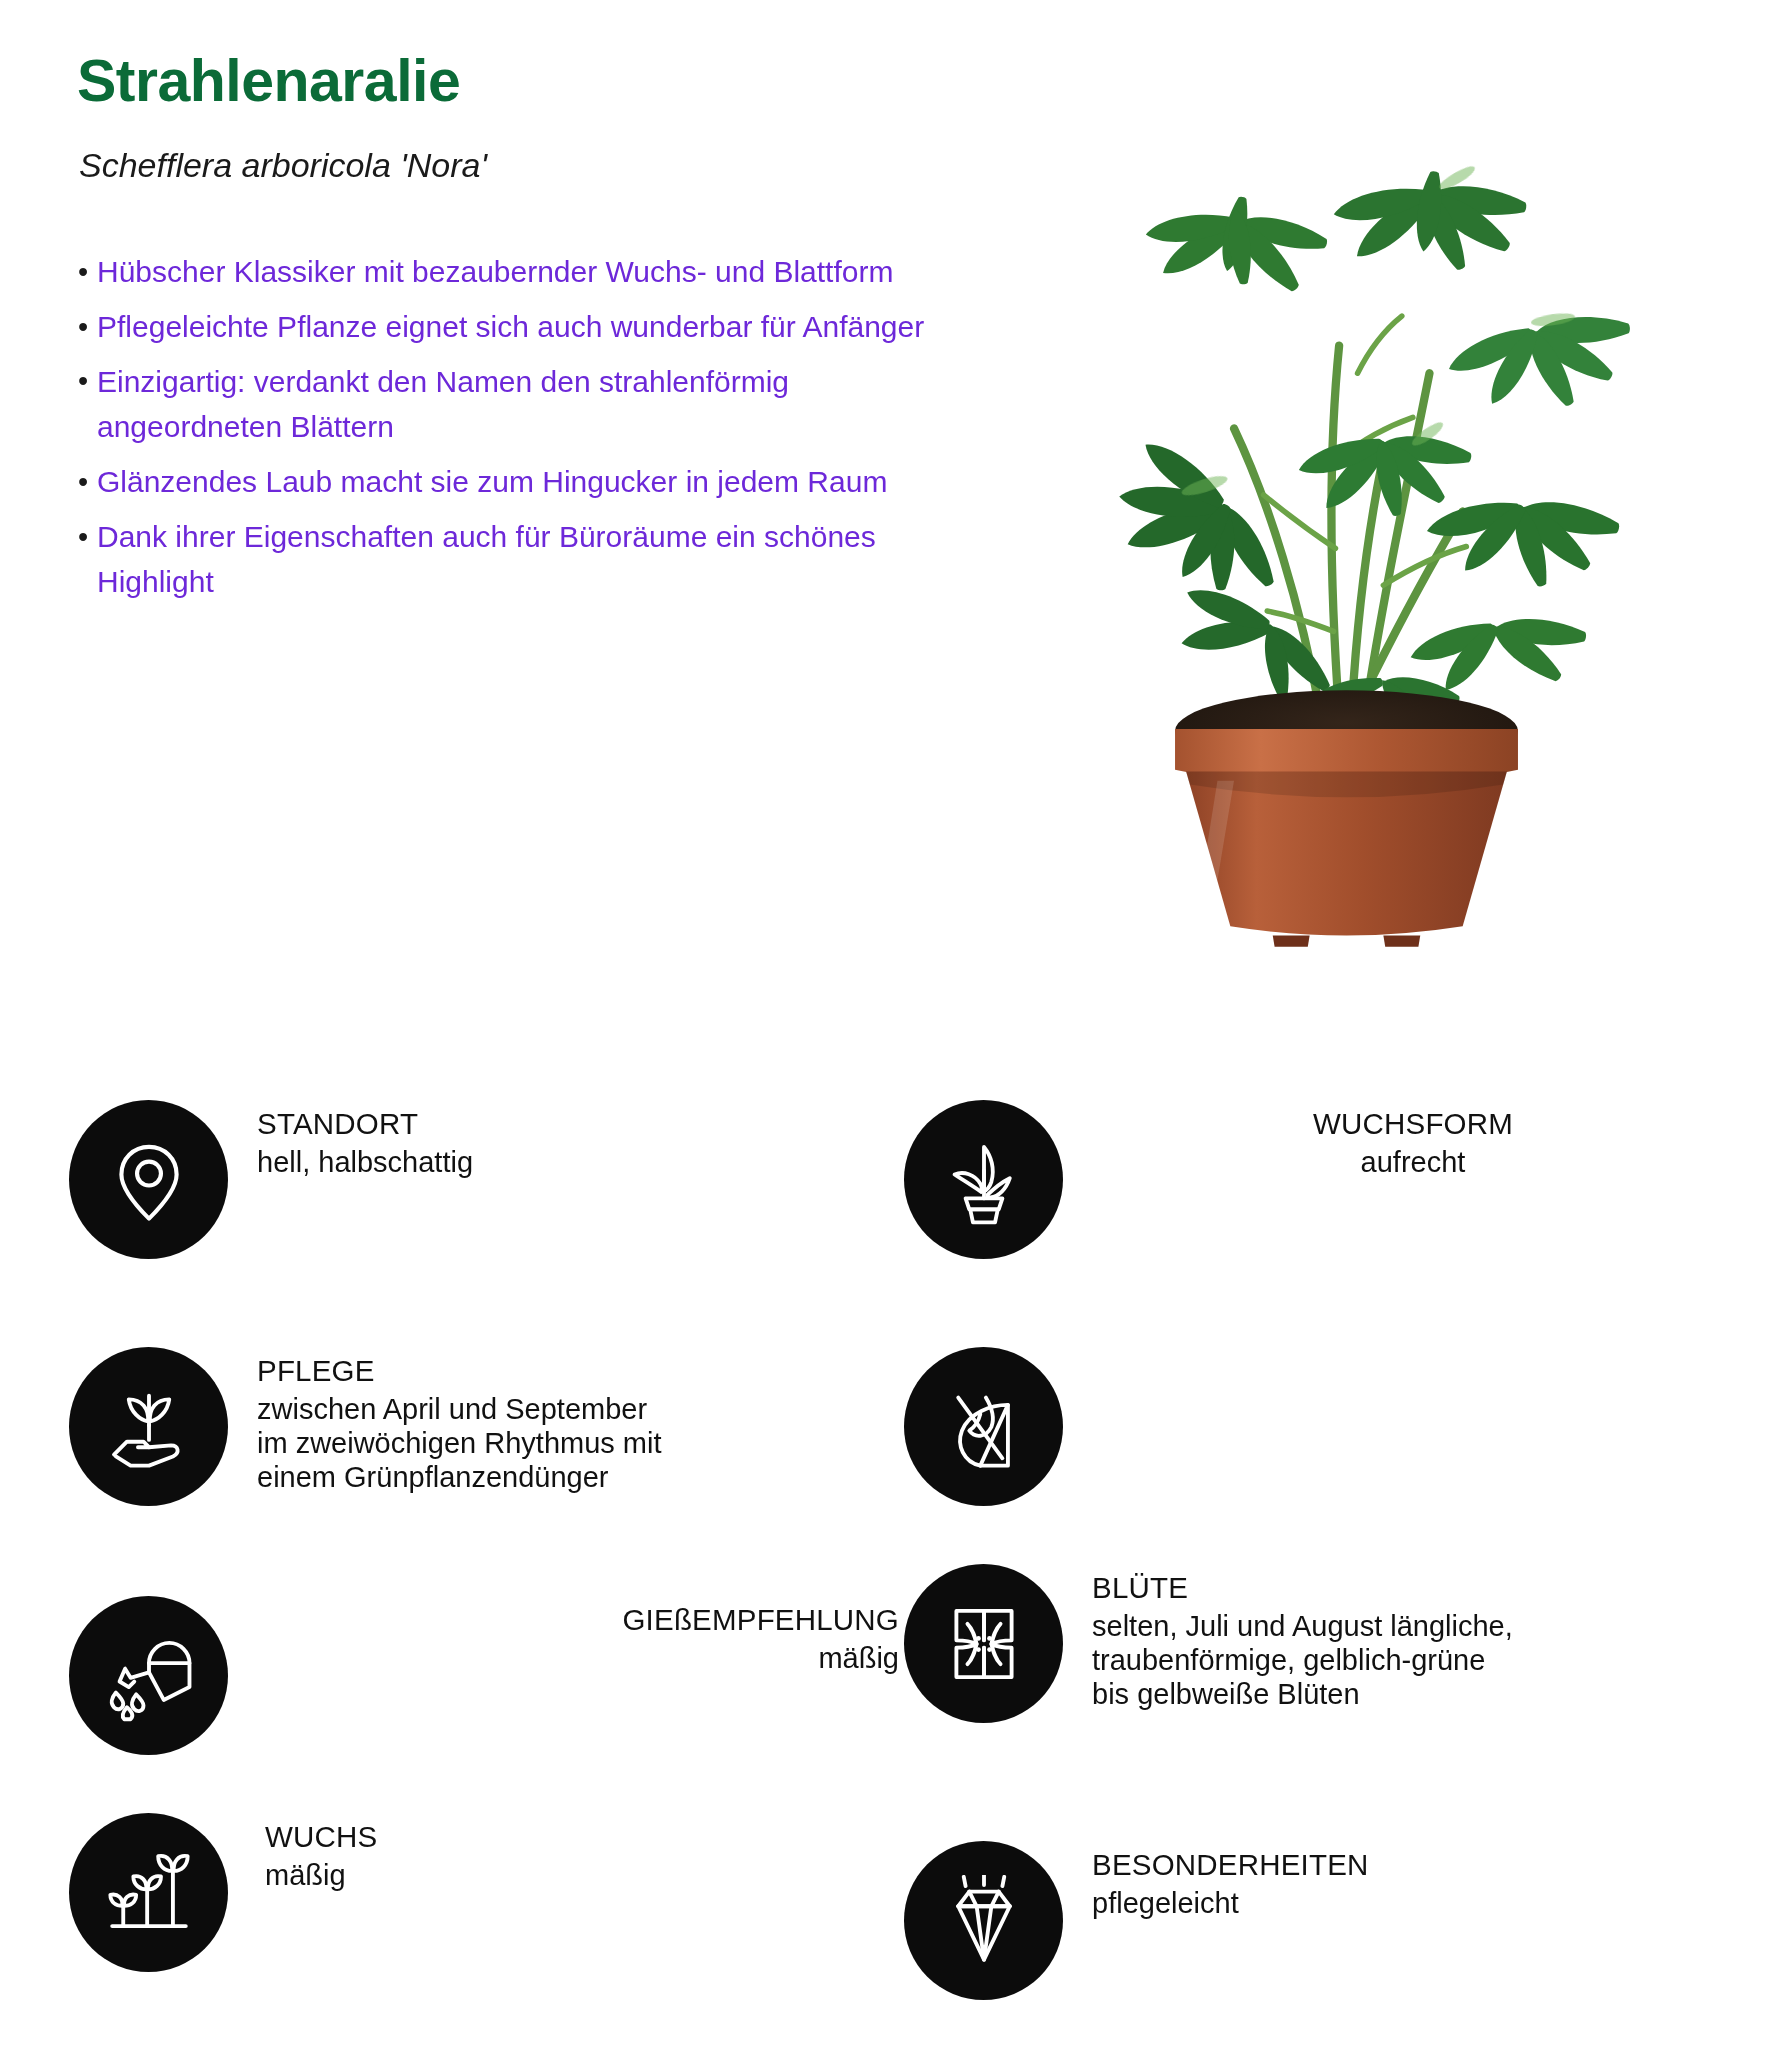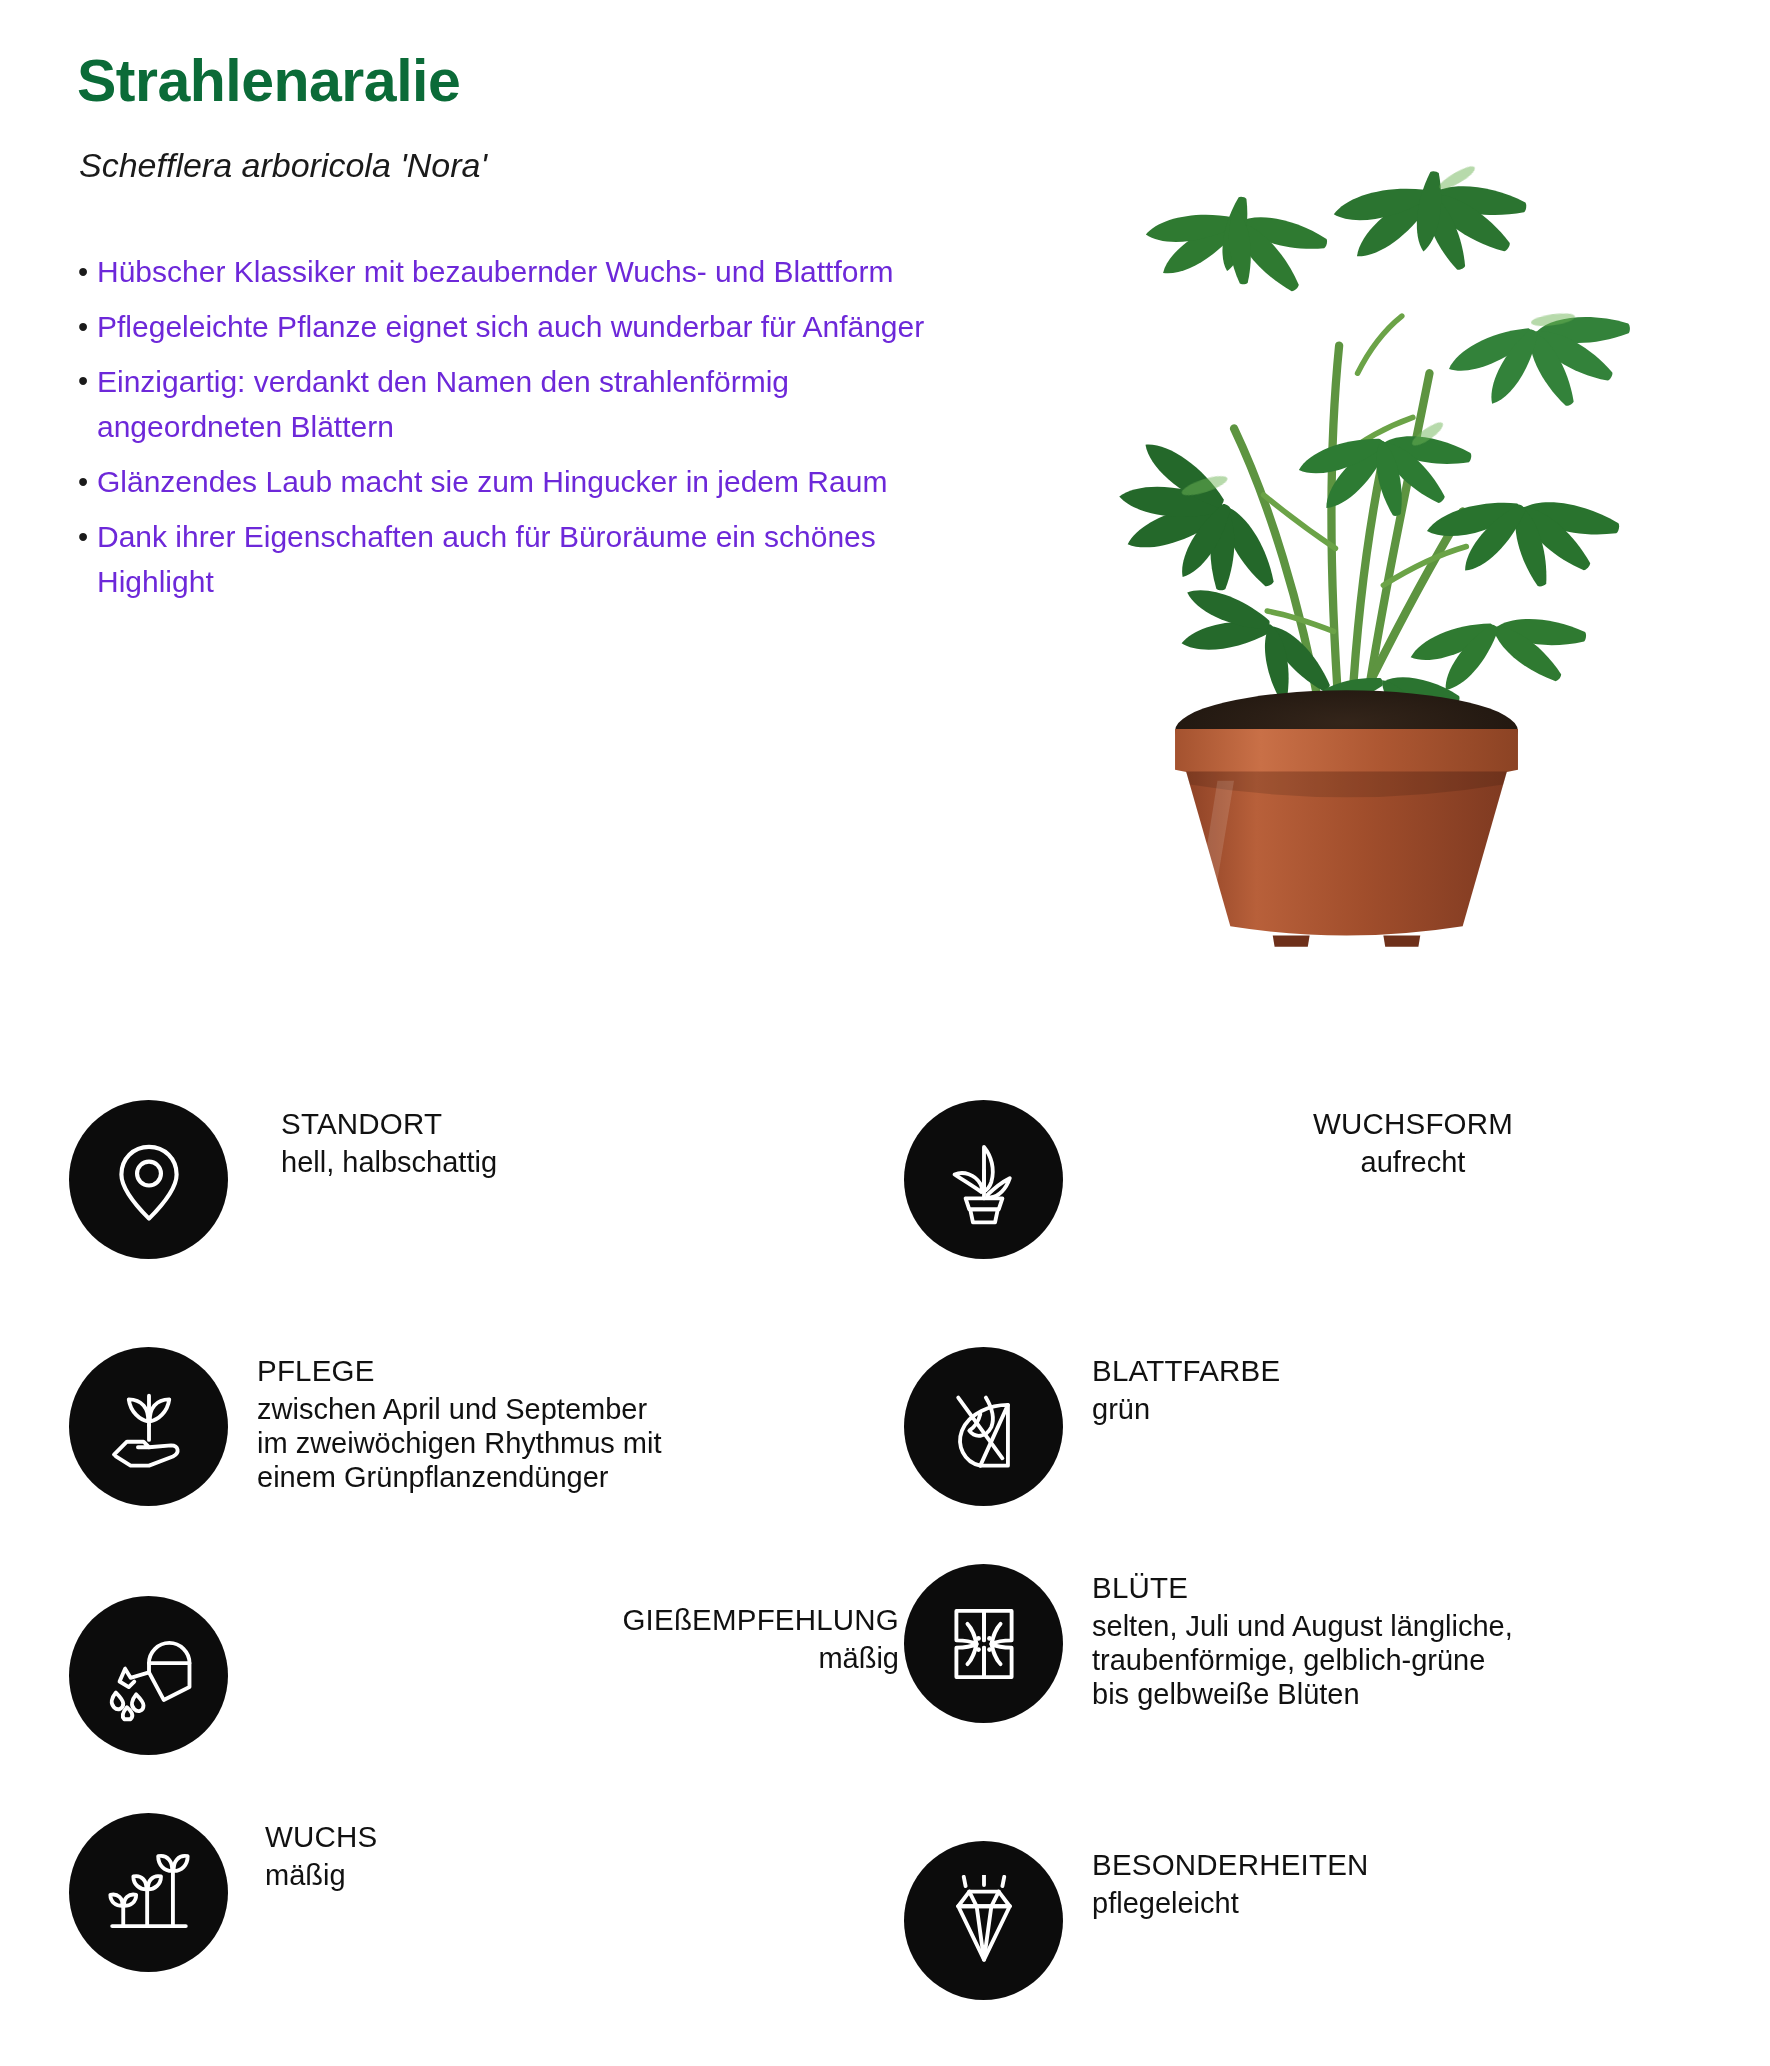--- a/index.html
+++ b/index.html
@@ -305,21 +305,21 @@
         <path d="M240 772 L258 772 L232 928 L216 922 Z" fill="#ffffff" opacity="0.13"></path>
         <path d="M300 940 L340 940 L338 952 L302 952 Z" fill="#6e301a"></path>
         <path d="M420 940 L460 940 L458 952 L422 952 Z" fill="#6e301a"></path>
       </g>
     </svg>
   </div>
 </div>
 
 <div class="attr-grid">
   <div class="attr-col left" id="attr-col-left">
-      <div class="attr-item" style="top: 25px; gap: 24px;">
+      <div class="attr-item" style="top: 25px;">
         <div class="attr-badge">
           <svg viewBox="0 0 100 100" fill="none" stroke="#fff" stroke-width="4.5" stroke-linejoin="round" stroke-linecap="round">
             <path d="M50 14 C33 14 20 27 20 44 C20 62 42 84 50 92 C58 84 80 62 80 44 C80 27 67 14 50 14 Z"></path>
             <circle cx="50" cy="43" r="13"></circle>
           </svg>
         </div>
         <div class="attr-text">
           <div class="attr-label">STANDORT</div>
           <div class="attr-value">hell, halbschattig</div>
         </div>
@@ -398,24 +398,20 @@
       </div>
       <div class="attr-item" style="top: 272px;">
         <div class="attr-badge">
           <svg viewBox="0 0 100 100" fill="none" stroke="#fff" stroke-width="4.2" stroke-linejoin="round" stroke-linecap="round">
             <path d="M76 26 C58 26 34 34 26 54 C20 70 28 88 46 92 L76 92 Z"></path>
             <path d="M76 26 L46 92"></path>
             <path d="M52 18 C58 28 62 40 58 50 C52 62 40 62 34 54 C40 50 44 44 46 36"></path>
             <path d="M22 18 L70 84"></path>
           </svg>
         </div>
-        <div class="attr-text">
-          <div class="attr-label">BLATTFARBE</div>
-          <div class="attr-value">grün</div>
-        </div>
       </div>
       <div class="attr-item" style="top: 489px; justify-content: center;">
         <div class="attr-badge">
           <svg viewBox="0 0 100 100" fill="none" stroke="#fff" stroke-width="4.2" stroke-linejoin="round" stroke-linecap="round">
             <path d="M50 46 L50 14 L20 14 L20 46 C20 46 34 46 42 50 C40 42 38 34 32 28"></path>
             <path d="M50 46 L50 14 L80 14 L80 46 C80 46 66 46 58 50 C60 42 62 34 68 28"></path>
             <path d="M50 54 L50 86 L20 86 L20 54 C20 54 34 54 42 50 C40 58 38 66 32 72"></path>
             <path d="M50 54 L50 86 L80 86 L80 54 C80 54 66 54 58 50 C60 58 62 66 68 72"></path>
             <circle cx="44" cy="44" r="2.6" fill="#fff" stroke="none"></circle>
             <circle cx="56" cy="44" r="2.6" fill="#fff" stroke="none"></circle>

